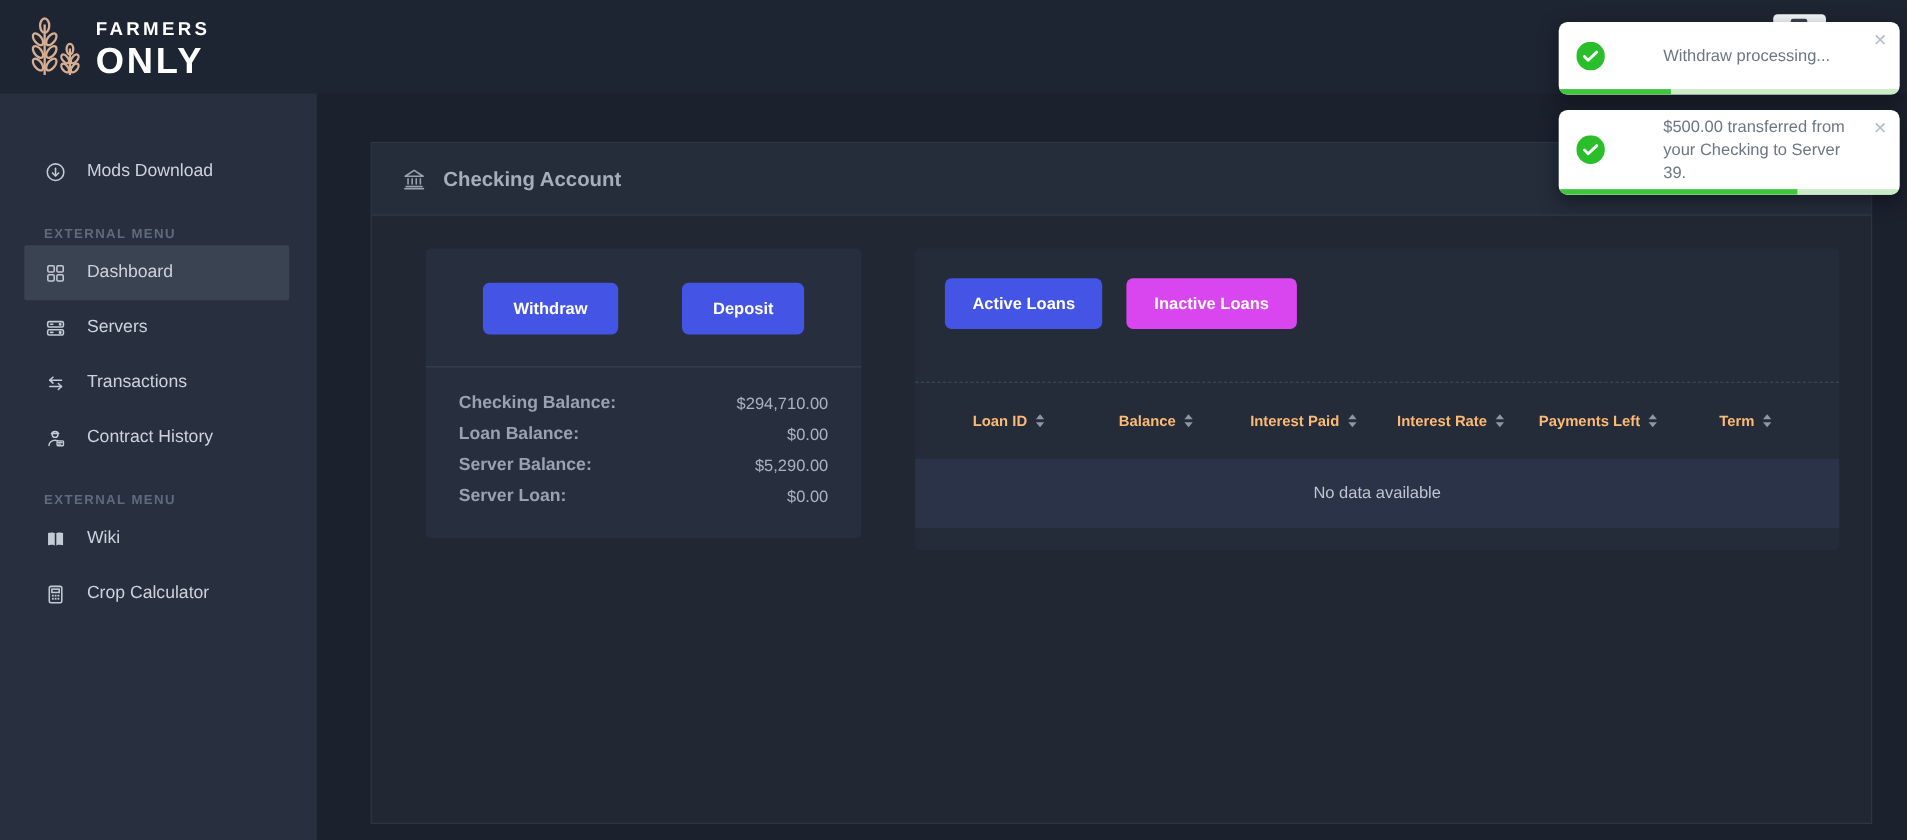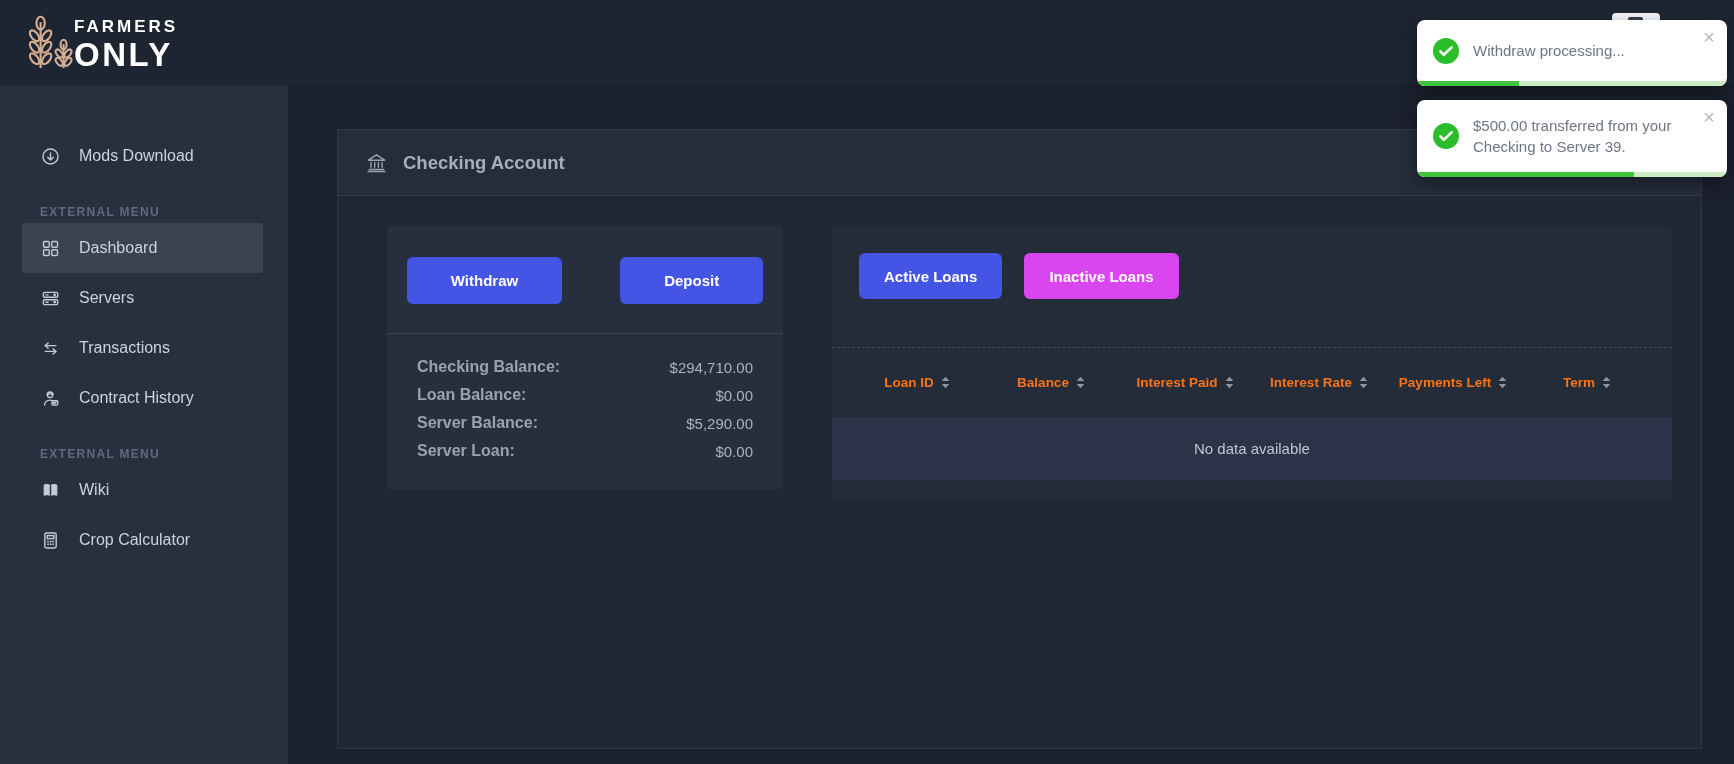--- a/index.html
+++ b/index.html
@@ -4,21 +4,21 @@
 <style>
   * { box-sizing: border-box; }
   html,body { margin:0; padding:0; }
   body {
     width:1734px; height:764px; position:relative; overflow:hidden;
     background:#1b212d; font-family:"Liberation Sans", sans-serif;
   }
 
   
   .topbar { position:absolute; left:0; top:0; width:1734px; height:85px; background:#1e2532; }
-  .logo { position:absolute; left:26px; top:13px; display:flex; align-items:flex-start; cursor:pointer; }
+  .logo { position:absolute; left:26px; top:13px; display:flex; align-items:flex-start; gap:13px; cursor:pointer; }
   .wheat-svg { width:48px; height:58px; }
   .logo-text { display:flex; flex-direction:column; color:#fff; padding-top:5px; }
   .logo-line1 { font-size:17px; font-weight:800; letter-spacing:3px; line-height:1; }
   .logo-line2 { font-size:33px; font-weight:800; letter-spacing:2.5px; line-height:1; margin-top:3px; }
 
   
   .sidebar { position:absolute; left:0; top:85px; width:288px; height:679px; background:#28303f; padding-top:46px; }
   .side-item { height:50px; display:flex; align-items:center; gap:18px; padding-left:40px;
                color:#ccd3dc; font-size:16px; cursor:pointer; }
   .side-item svg { width:21px; height:21px; color:#c3cbd6; flex:none; }
@@ -31,51 +31,51 @@
   .panel-header { height:66px; background:#252d3b; border-bottom:1px solid #333d4d;
                   display:flex; align-items:center; gap:15px; padding-left:27px; color:#a6aeba; }
   .panel-header svg { width:23px; height:23px; color:#99a2ae; flex:none; }
   .panel-title { font-size:18.5px; font-weight:700; }
 
   
   .balance-card { position:absolute; left:49px; top:96px; width:396px; height:263px;
                   background:#272f3e; border-radius:4px; }
   .btn-row { display:flex; justify-content:center; gap:58px; padding-top:31px; }
   .btn { background:#4454e4; color:#fff; font-size:15px; font-weight:600; border:none;
-         border-radius:6px; height:47px; padding:0 44px; font-family:inherit; cursor:pointer; }
+         border-radius:6px; height:47px; padding:0 28px; font-family:inherit; cursor:pointer; }
   .card-divider { margin-top:29px; border-top:1px solid #3a4350; }
   .balance-rows { padding:19px 30px 0 30px; }
   .balance-row { display:flex; justify-content:space-between; align-items:center; height:28px;gap:25px; }
   .balance-label { color:#99a2af; font-weight:700; font-size:16px; }
   .balance-value { color:#aab2bf; font-size:15px; }
 
   
   .loans-card { position:absolute; left:494px; top:96px; width:840px; height:274px;
                 background:#242c3a; border-radius:4px; }
   .tabs-row { display:flex; gap:22px; padding:27px 0 0 27px; }
   .tab { height:46px; padding:0 25px; font-size:15px; font-weight:600; color:#fff; border:none;
          border-radius:6px; font-family:inherit; cursor:pointer; }
   .tab.active { background:#4454e4; }
   .tab.inactive { background:#d946ef; }
   .loans-table { position:absolute; left:0; right:0; top:121px; border-top:1px dashed #414b5c; }
   .thead { display:flex; height:69px; align-items:center; padding:0 18px; }
   .th { flex:1; display:flex; justify-content:center; align-items:center; gap:7px;
-        color:#f97316; font-size:13.5px; font-weight:600; cursor:pointer; white-space:nowrap; }
+        color:#fdba74; font-size:13.5px; font-weight:600; cursor:pointer; white-space:nowrap; }
   .sort-svg { width:9px; height:13px; flex:none; }
   .no-data-row { height:63px; background:#2a3347; display:flex; align-items:center;
                  justify-content:center; color:#bfc7d2; font-size:15px; }
 
   
   .toast { position:absolute; right:7px; width:310px; background:#ffffff; border-radius:8px;
            box-shadow:0 6px 16px rgba(8,12,18,.5); z-index:3; overflow:hidden; }
   .toast-1 { top:20px; height:66px; }
   .toast-2 { top:100px; height:77px; }
   .toast-body { display:flex; align-items:center; gap:14px; padding:0 38px 0 16px; height:calc(100% - 5px); }
   .check-svg { width:26px; height:26px; flex:none; }
-  .toast-msg { color:#6e7683; font-size:15px; line-height:21px; }
+  .toast-msg { color:#6e7683; font-size:15px; line-height:21px;margin-left:39px; }
   .toast-close { position:absolute; top:2px; right:8px; color:#b4bcc8; font-size:20px;
                  background:none; border:none; cursor:pointer; font-family:inherit; padding:4px; }
   .toast-progress { position:absolute; bottom:0; left:0; right:0; height:5px; background:#c9ecc5; }
   .toast-progress-fill { height:100%; background:#3fc53b; width:0; }
 
   
   .hidden-element { position:absolute; left:1612px; top:13px; width:48px; height:30px;
                     background:#f5f6f8; border-radius:4px; z-index:2; }
   .hidden-element .blob { position:absolute; left:16px; top:4px; width:15px; height:5px;
                           background:#3a4150; border-radius:2px; }

